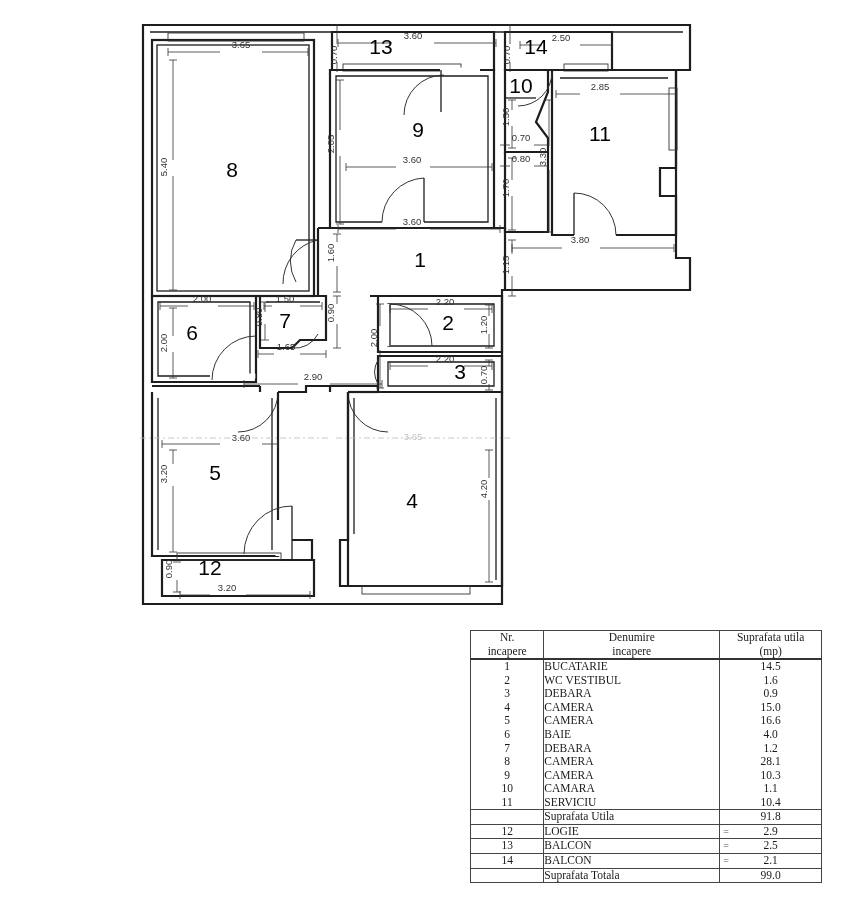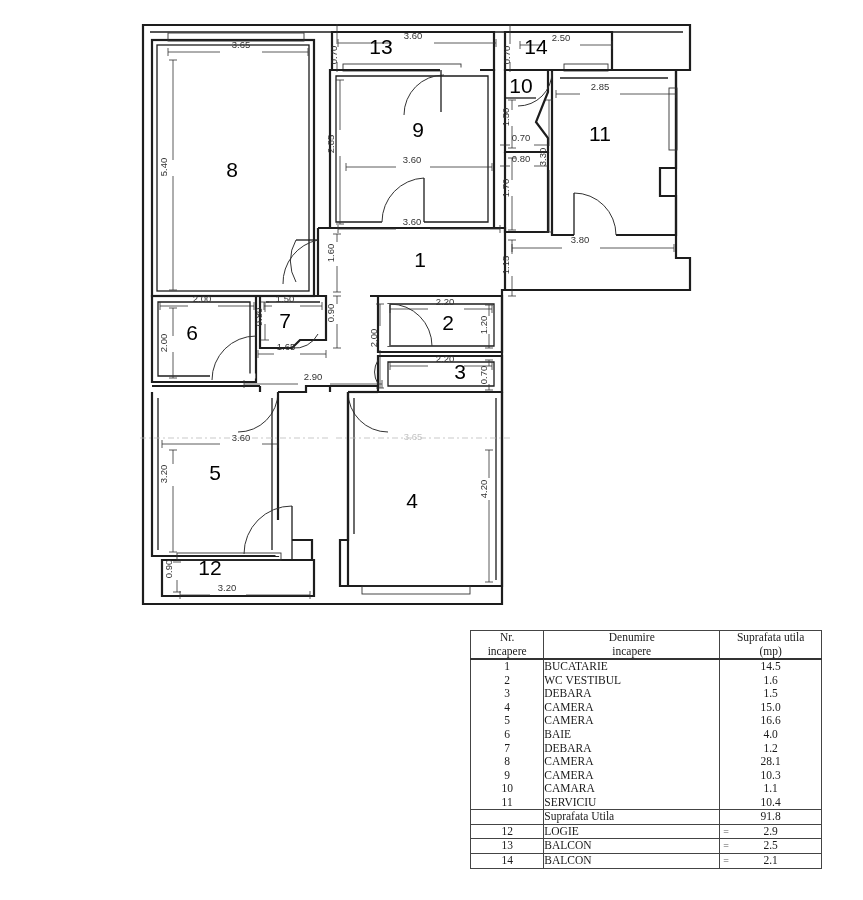--- a/index.html
+++ b/index.html
@@ -404,21 +404,21 @@
           <td class="col-area">14.5</td>
         </tr>
         <tr class="room-row">
           <td class="col-nr">2</td>
           <td class="col-name">WC VESTIBUL</td>
           <td class="col-area">1.6</td>
         </tr>
         <tr class="room-row">
           <td class="col-nr">3</td>
           <td class="col-name">DEBARA</td>
-          <td class="col-area">1.5</td>
+          <td class="col-area">0.9</td>
         </tr>
         <tr class="room-row">
           <td class="col-nr">4</td>
           <td class="col-name">CAMERA</td>
           <td class="col-area">15.0</td>
         </tr>
         <tr class="room-row">
           <td class="col-nr">5</td>
           <td class="col-name">CAMERA</td>
           <td class="col-area">16.6</td>
@@ -466,15 +466,20 @@
         <tr class="extra-row">
           <td class="col-nr">13</td>
           <td class="sum-label">BALCON</td>
           <td class="sum-val eq">2.5</td>
         </tr>
         <tr class="extra-row">
           <td class="col-nr">14</td>
           <td class="sum-label">BALCON</td>
           <td class="sum-val eq">2.1</td>
         </tr>
+        <tr class="total-row">
+          <td class="col-nr blank-nr"></td>
+          <td class="sum-label">Suprafata Totala</td>
+          <td class="sum-val">99.0</td>
+        </tr>
       </tbody>
   </table>
 </div>
 
 </body></html>

